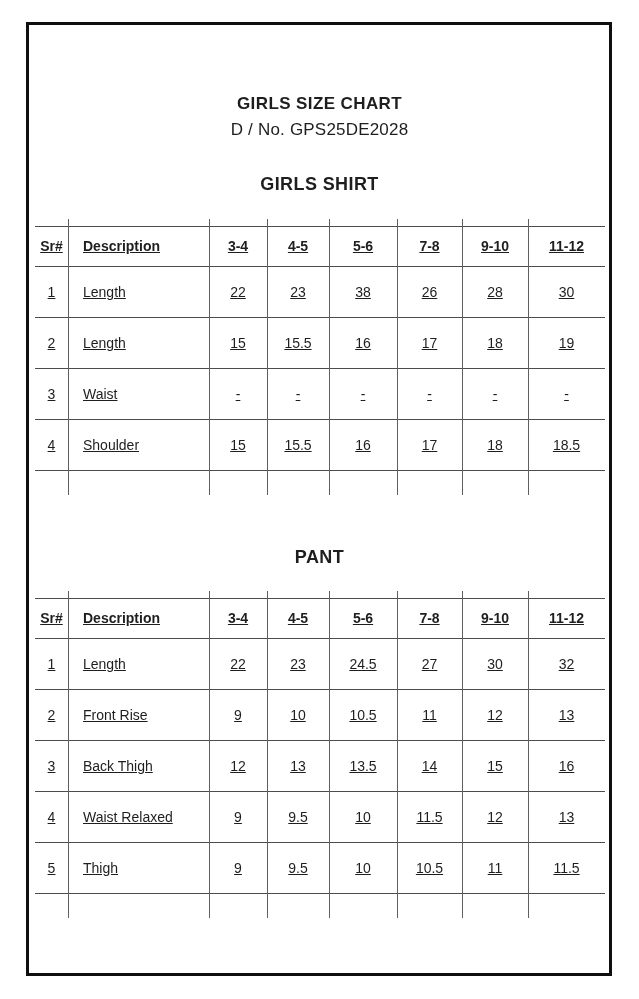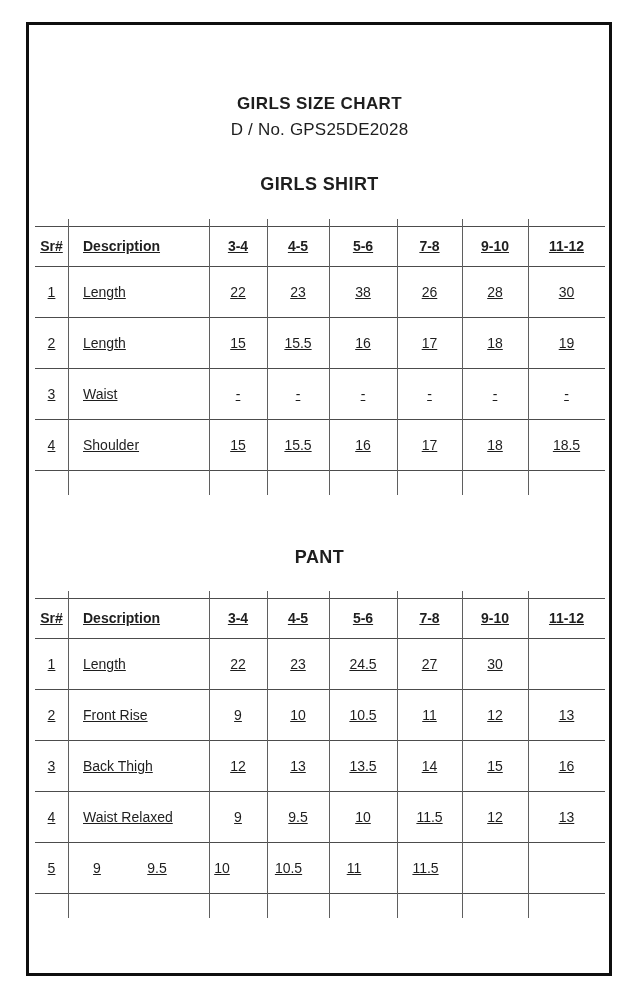--- a/index.html
+++ b/index.html
@@ -144,20 +144,21 @@
         <div class="c w7 b">11-12</div>
       </div>
       <div class="row">
         <div class="c w0">1</div>
         <div class="c w1 left">Length</div>
         <div class="c w2">22</div>
         <div class="c w3">23</div>
         <div class="c w4">24.5</div>
         <div class="c w5">27</div>
         <div class="c w6">30</div>
+        <div class="c w7">32</div>
       </div>
       <div class="row">
         <div class="c w0">2</div>
         <div class="c w1 left">Front Rise</div>
         <div class="c w2">9</div>
         <div class="c w3">10</div>
         <div class="c w4">10.5</div>
         <div class="c w5">11</div>
         <div class="c w6">12</div>
         <div class="c w7">13</div>
@@ -177,20 +178,21 @@
         <div class="c w1 left">Waist Relaxed</div>
         <div class="c w2">9</div>
         <div class="c w3">9.5</div>
         <div class="c w4">10</div>
         <div class="c w5">11.5</div>
         <div class="c w6">12</div>
         <div class="c w7">13</div>
       </div>
       <div class="row">
         <div class="c w0">5</div>
+        <div class="c w1 left">Thigh</div>
         <div class="c w2">9</div>
         <div class="c w3">9.5</div>
         <div class="c w4">10</div>
         <div class="c w5">10.5</div>
         <div class="c w6">11</div>
         <div class="c w7">11.5</div>
       </div>
     </div>
   </div>
 </div>

